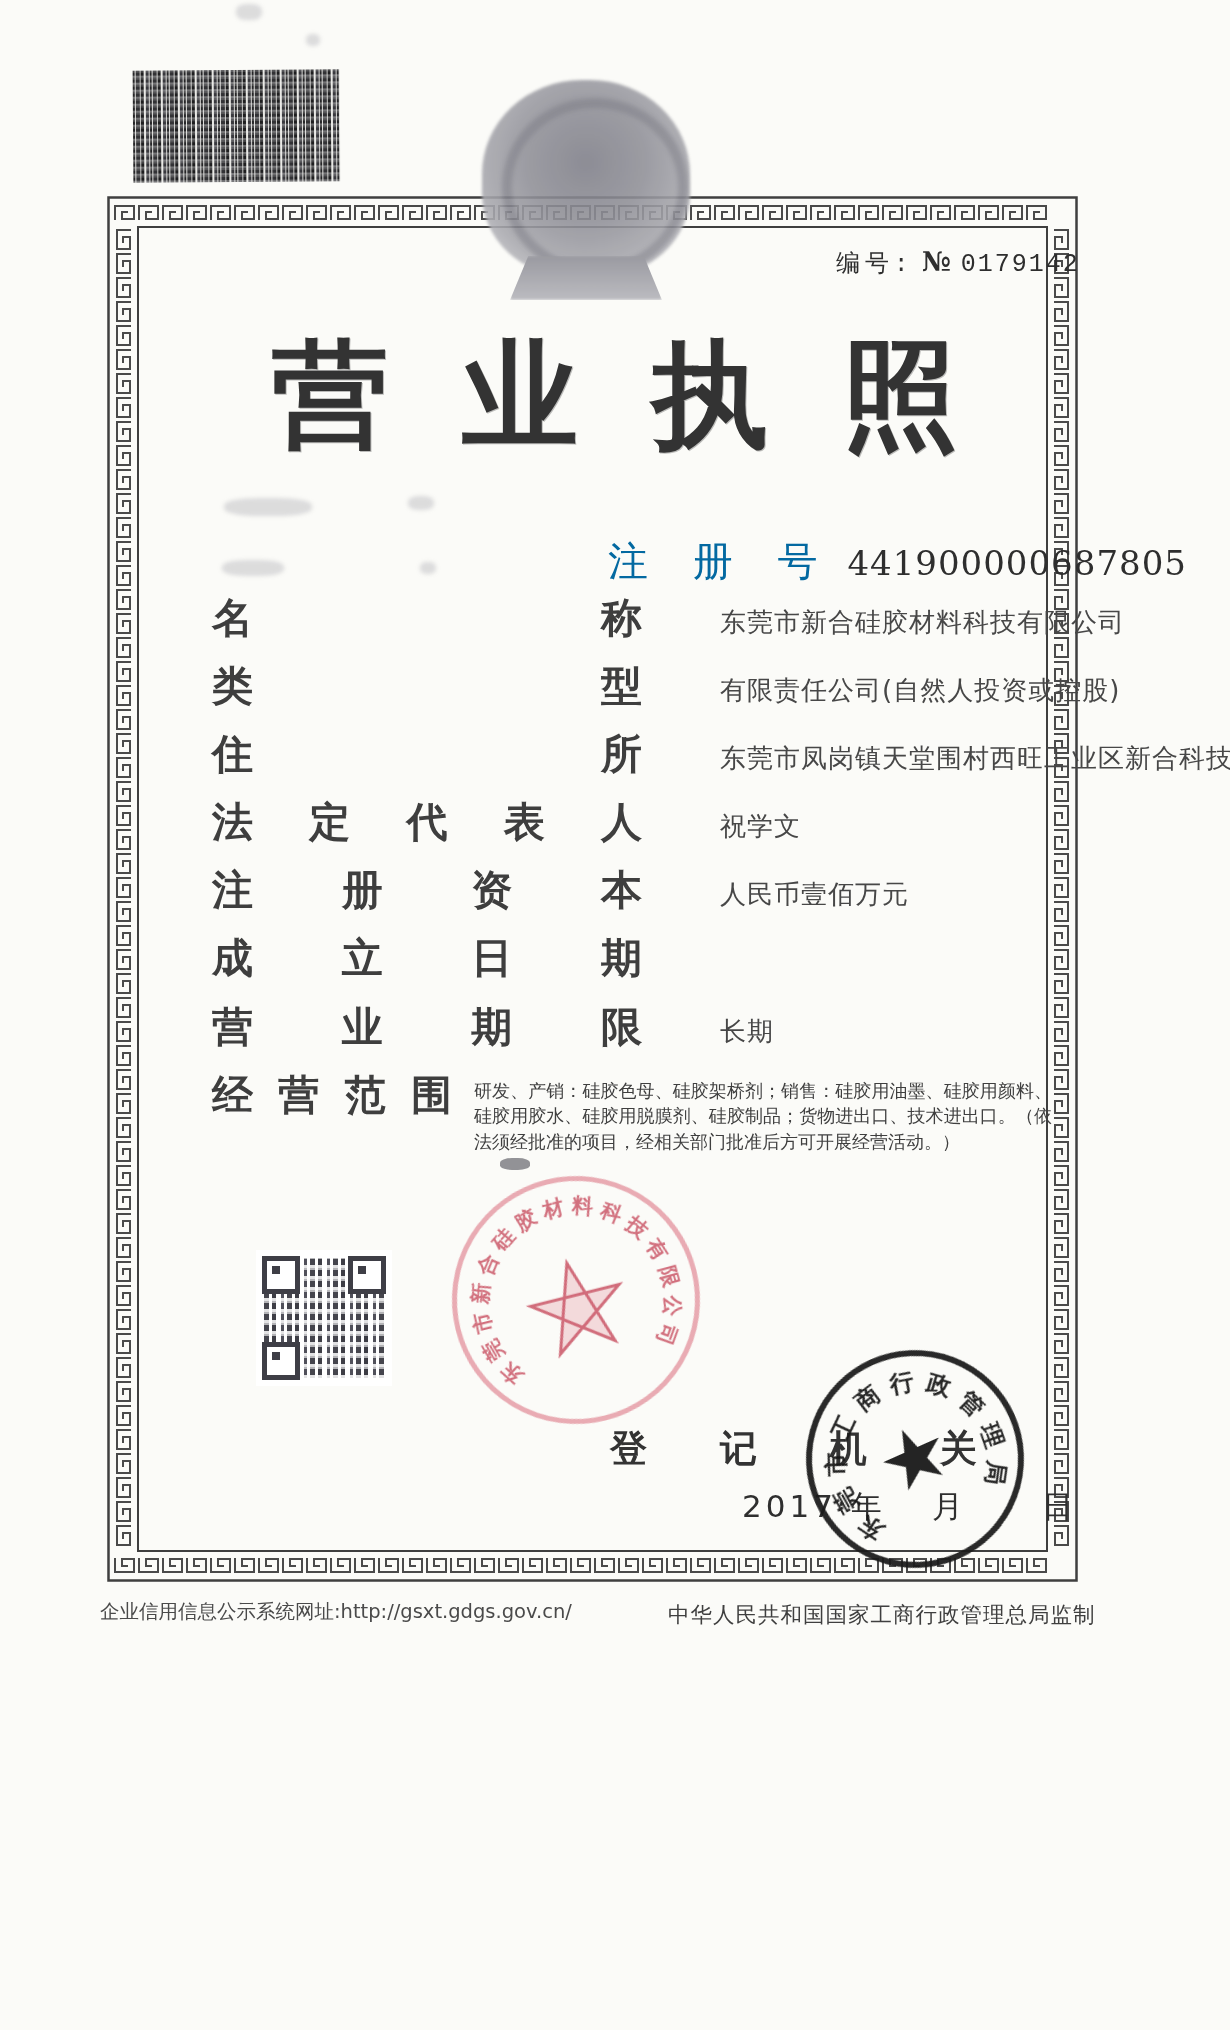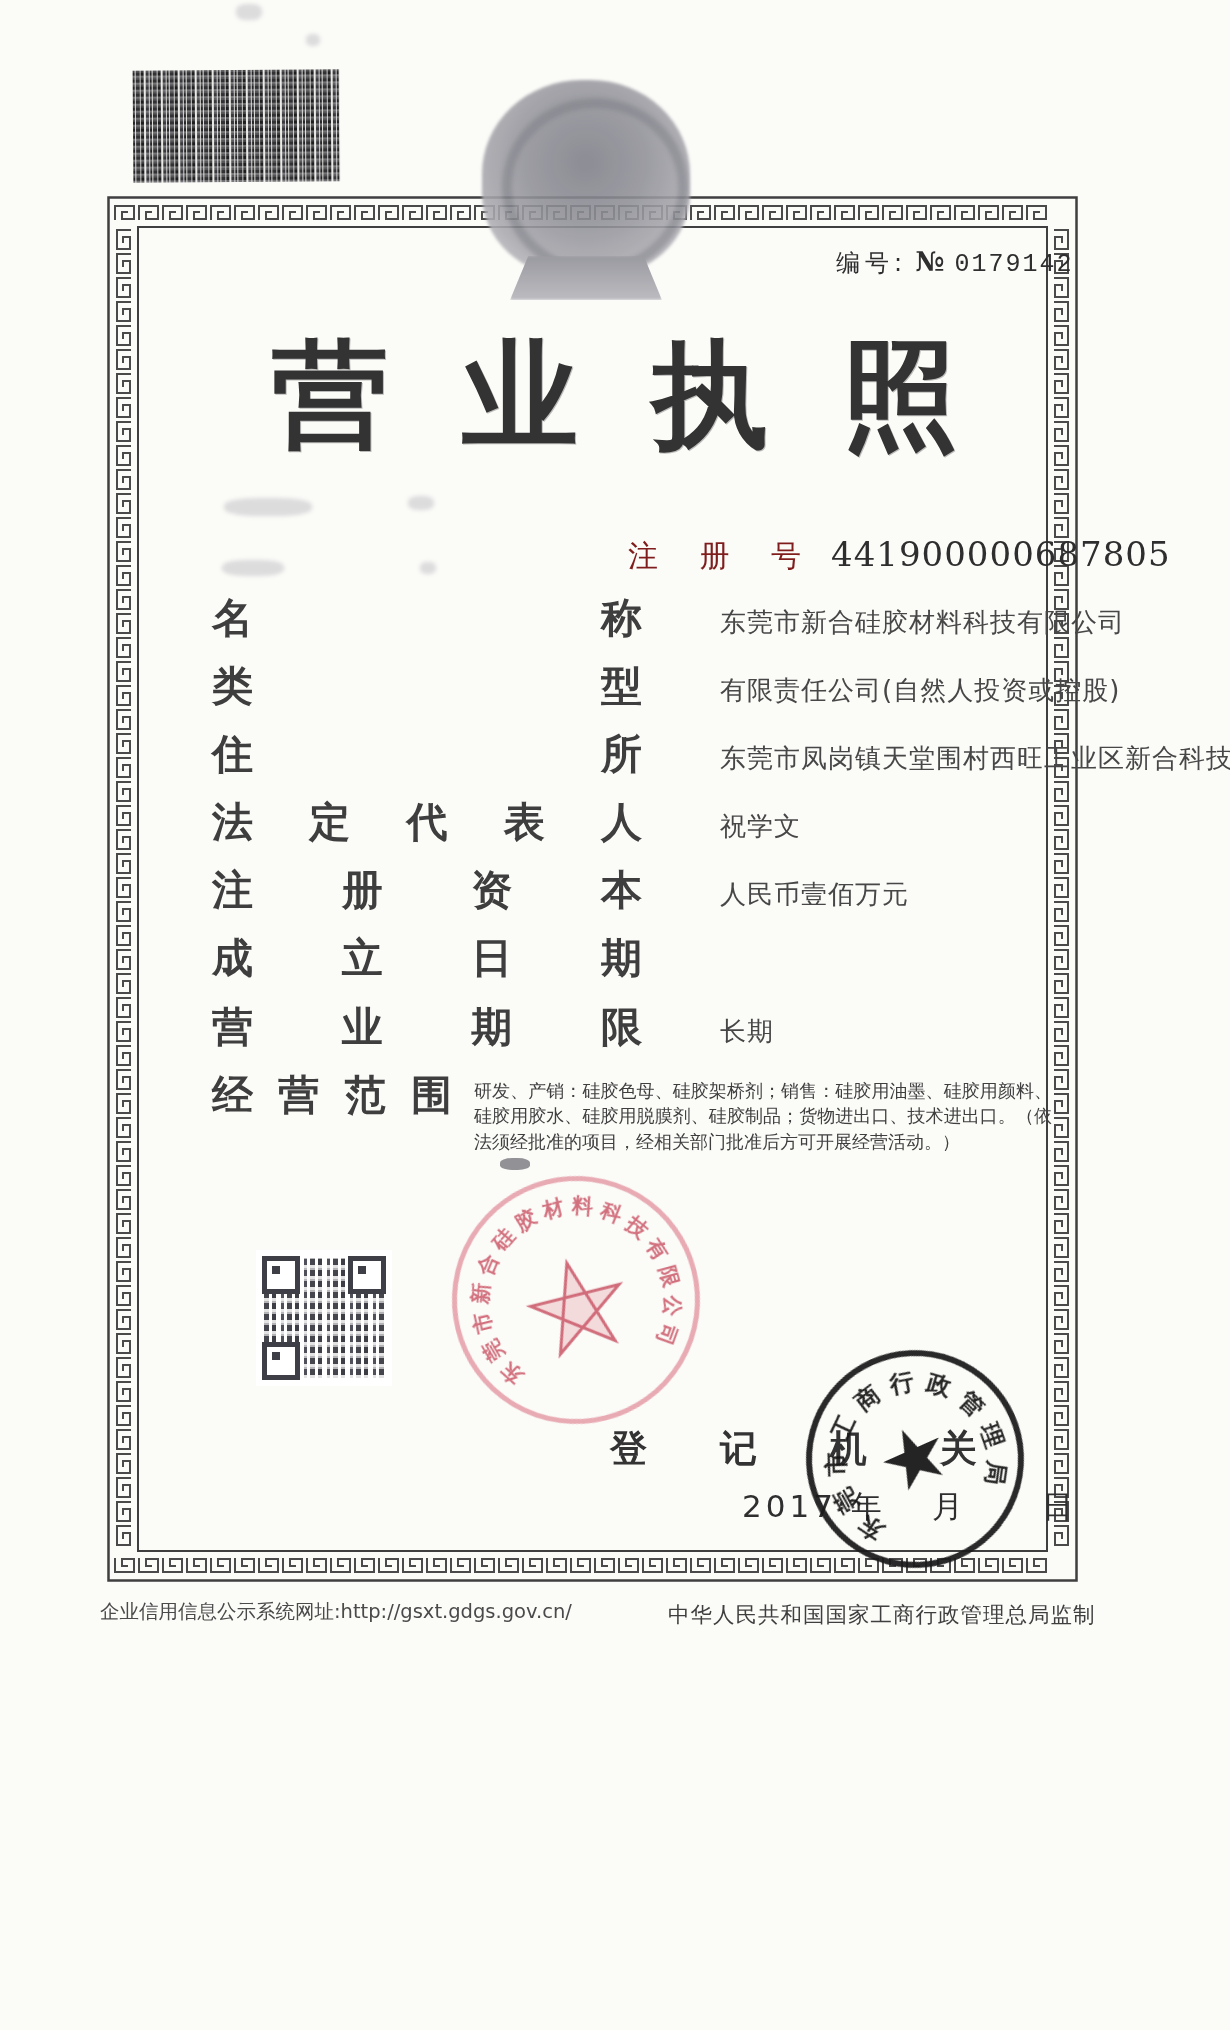--- a/index.html
+++ b/index.html
@@ -34,33 +34,33 @@
   #emblem .base{
     position:absolute;left:34px;top:176px;width:152px;height:44px;
     background:linear-gradient(#8d8d95,#b3b3b9);
     clip-path:polygon(12% 0,88% 0,100% 100%,0 100%);
     filter:blur(1.6px);
   }
   
   #frame{position:absolute;left:107px;top:196px;z-index:1;}
   
   #serial{position:absolute;left:836px;top:246px;z-index:3;font-size:24px;color:#2e2e2e;white-space:nowrap;}
-  #serial .lbl{letter-spacing:5px;}
+  #serial .lbl{letter-spacing:5px;font-family:Liberation Mono, monospace;}
   #serial .nosym{font-family:"DejaVu Serif","Liberation Serif",serif;font-weight:bold;font-size:27px;margin:0 10px 0 8px;}
   #serial .num{font-family:"Liberation Mono","DejaVu Sans Mono",monospace;font-size:25px;letter-spacing:2px;}
   
   #title{
     position:absolute;left:137px;top:318px;width:956px;z-index:3;
     text-align:center;font-size:116px;font-weight:700;color:#333;
     letter-spacing:74px;text-indent:74px;white-space:nowrap;
     text-shadow:1px 1px 0 rgba(70,70,70,.35);
   }
   
   #regno{position:absolute;left:608px;top:534px;z-index:3;display:flex;align-items:baseline;white-space:nowrap;}
-  #regno .lbl{font-size:30px;letter-spacing:16px;color:#7f1d1d;margin-left:20px;}
+  #regno .lbl{font-size:40px;letter-spacing:16px;color:#0369a1;}
   #regno .num{font-family:"DejaVu Serif","Liberation Serif",serif;font-size:34px;color:#2e2e2e;margin-left:14px;letter-spacing:1px;}
   
   #fields{position:absolute;left:212px;top:596px;width:862px;z-index:3;}
   .field-row{display:flex;align-items:flex-start;margin-bottom:23px;}
   .field-label{
     width:430px;flex:none;display:flex;justify-content:space-between;
     font-size:41px;font-weight:600;color:#3e3e3e;line-height:1.1;
   }
   .field-value{
     margin-left:78px;padding-top:9px;font-size:26px;color:#474747;

